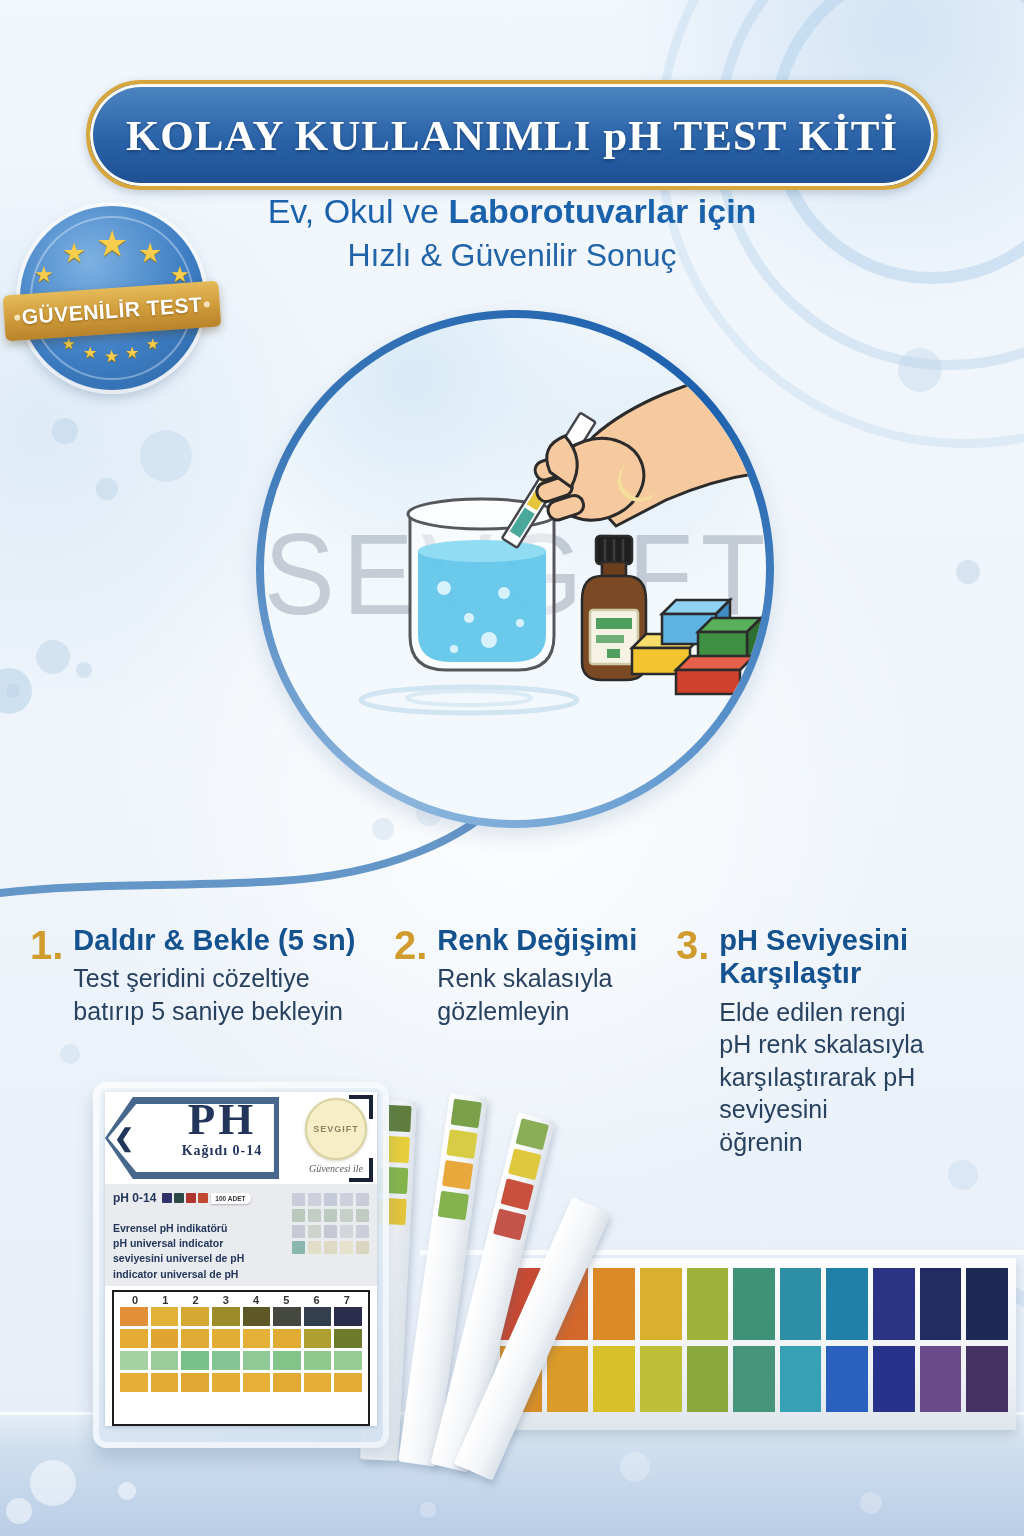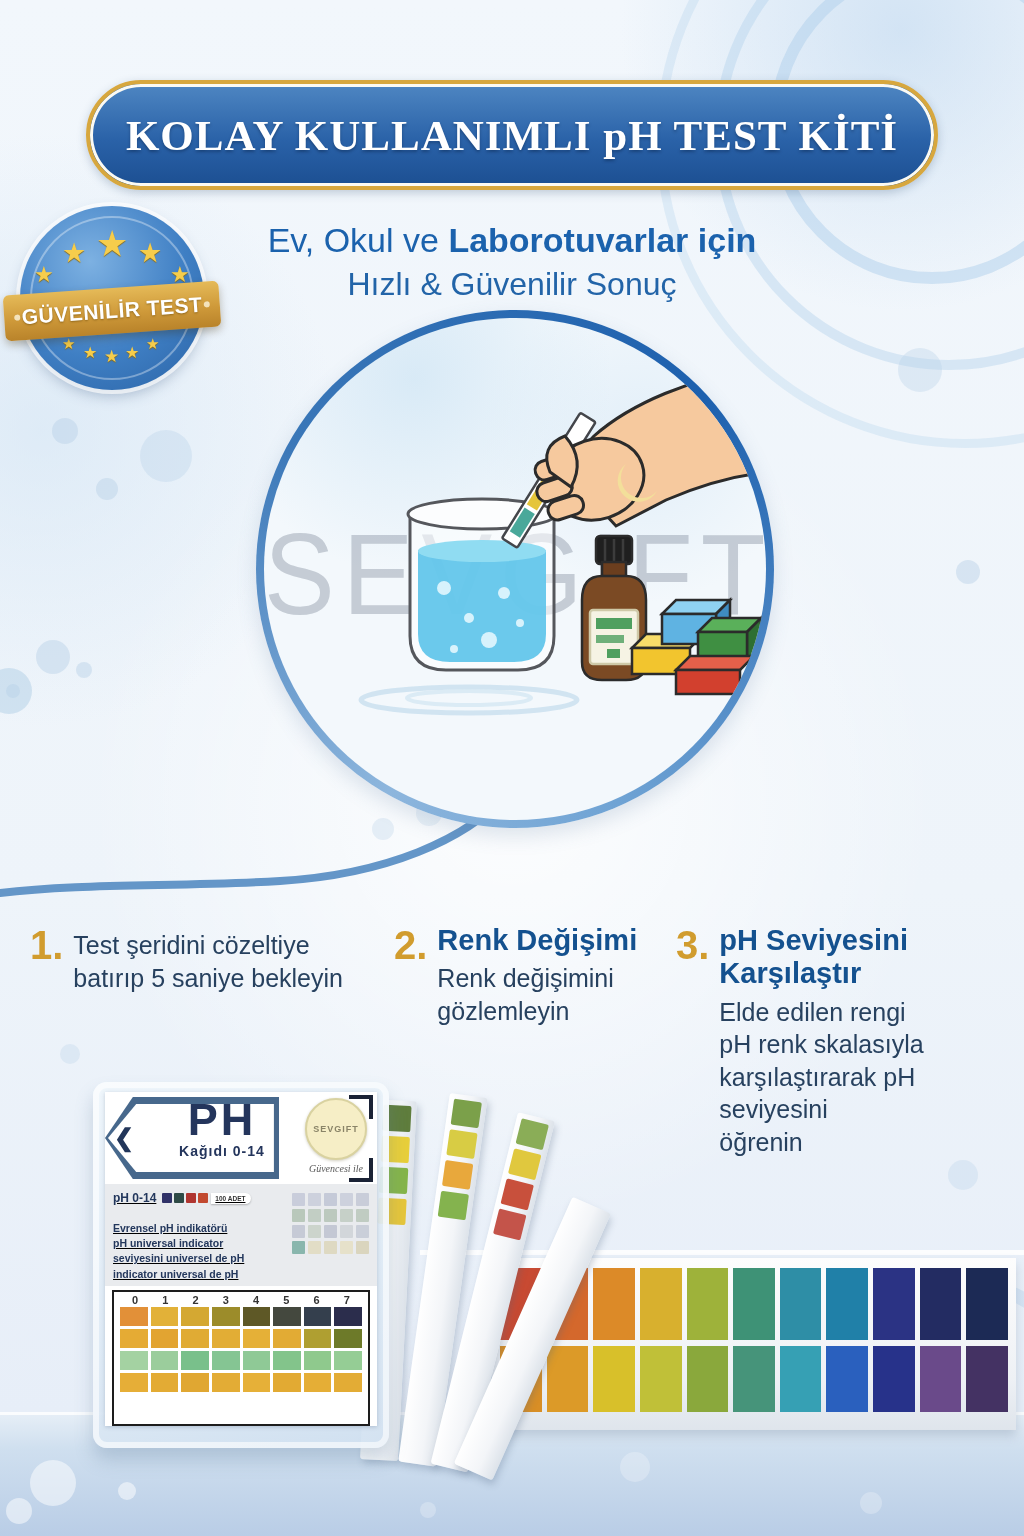--- a/index.html
+++ b/index.html
@@ -21,21 +21,21 @@
 
   
   .banner{position:absolute;left:86px;top:80px;width:852px;height:110px;border-radius:60px;
     background:linear-gradient(180deg,#4e86c2 0%,#2a62a8 55%,#1c4f92 100%);
     border:4px solid #d7a73e;box-shadow:inset 0 0 0 3px #fbfaf3,0 3px 10px rgba(40,70,110,.25);
     display:flex;align-items:center;justify-content:center;box-sizing:border-box;}
   .banner-title{font-family:"Liberation Serif",serif;font-weight:700;font-size:43px;color:#ffffff;
     letter-spacing:1px;text-shadow:0 2px 3px rgba(0,20,50,.35);white-space:nowrap;}
 
   
-  .subtitle{position:absolute;left:120px;top:221px;width:784px;text-align:center;color:#1b62ad;}
+  .subtitle{position:absolute;left:120px;top:192px;width:784px;text-align:center;color:#1b62ad;}
   .subtitle .l1{font-size:34px;font-weight:500;}
   .subtitle .l1 b{font-weight:800;}
   .subtitle .l2{font-size:32px;font-weight:500;margin-top:6px;color:#2264a8;}
 
   
   .tbadge{position:absolute;left:20px;top:206px;width:184px;height:184px;}
   .tbadge .disc{position:absolute;inset:0;border-radius:50%;
     background:radial-gradient(circle at 38% 30%,#7db1e2,#3f7fc4 55%,#2a62a4 100%);
     box-shadow:0 0 0 4px rgba(255,255,255,.65),0 6px 14px rgba(60,90,130,.35);}
   .tbadge .disc::after{content:"";position:absolute;inset:10px;border-radius:50%;
@@ -98,38 +98,38 @@
     padding:10px 12px 22px;box-sizing:border-box;}
   .card{width:100%;height:100%;background:#fff;display:flex;flex-direction:column;
     box-shadow:0 1px 4px rgba(60,80,110,.25);overflow:hidden;}
   .card-top{position:relative;height:92px;background:#fff;flex:0 0 auto;}
   .arrow-blue{position:absolute;left:0;top:5px;width:64%;height:82px;background:#47688c;
     clip-path:polygon(0 50%,16% 0,100% 0,100% 100%,16% 100%);}
   .arrow-white{position:absolute;left:3px;top:12px;width:61%;height:68px;background:#fff;
     clip-path:polygon(0 50%,17% 0,100% 0,100% 100%,17% 100%);}
   .chevron{position:absolute;left:9px;top:50%;transform:translateY(-50%);color:#22365a;
     font-size:24px;font-weight:900;}
-  .ph-block{position:absolute;left:22%;top:4px;width:42%;text-align:center;}
+  .ph-block{position:absolute;left:22%;top:4px;width:42%;text-align:center;font-family:Liberation Serif, serif;}
   .ph-big{font-size:45px;font-weight:800;color:#24355c;letter-spacing:3px;line-height:1.05;}
   .ph-sub{font-size:14px;font-weight:800;color:#24355c;letter-spacing:1px;}
   .logo{position:absolute;right:8px;top:6px;width:66px;text-align:center;}
   .logo-circle{width:58px;height:58px;margin:0 auto;border-radius:50%;background:#f6eec6;
     border:2px solid #d9d2a0;display:flex;align-items:center;justify-content:center;
     font-size:9px;letter-spacing:1px;color:#8a8468;font-weight:700;box-shadow:0 1px 3px rgba(100,90,40,.3);}
   .logo-script{font-family:"Liberation Serif",serif;font-style:italic;font-size:10px;color:#5a5a5a;margin-top:3px;}
   .bracket{position:absolute;width:20px;height:20px;border-color:#1a2235;border-style:solid;}
   .bracket.tr{right:4px;top:3px;border-width:4px 4px 0 0;}
   .bracket.br{right:4px;bottom:2px;border-width:0 4px 4px 0;}
   .band{height:34px;flex:0 0 auto;background:linear-gradient(180deg,#587796,#455f7d);
     display:flex;align-items:center;padding:0 8px;gap:4px;box-sizing:border-box;}
   .band-brand{font-size:13px;font-weight:700;color:rgba(255,255,255,.55);letter-spacing:1px;}
   .band-script{font-family:"Liberation Serif",serif;font-style:italic;font-size:8px;color:rgba(255,255,255,.5);}
   .band-title{margin-left:auto;font-size:13px;font-weight:800;color:#fff;letter-spacing:.3px;}
   .info{flex:0 0 96px;background:#e9ebee;display:flex;padding:7px 8px 4px;box-sizing:border-box;gap:6px;}
-  .info-left{width:62%;text-decoration:underline;}
+  .info-left{width:62%;}
   .range-row{display:flex;align-items:center;gap:3px;}
   .range-label{font-size:12px;font-weight:800;color:#23375c;margin-right:3px;}
   .chip{width:10px;height:10px;border-radius:1px;}
   .count-tag{background:#fff;border-radius:0 6px 6px 0;font-size:6.5px;font-weight:800;color:#333;
     padding:2px 6px 2px 4px;box-shadow:0 1px 2px rgba(0,0,0,.25);white-space:nowrap;}
   .langs{margin-top:16px;font-size:10.5px;font-weight:700;color:#23375c;line-height:1.45;}
   .pale-grid{display:grid;grid-template-columns:repeat(5,13px);grid-auto-rows:13px;gap:3px;
     align-content:start;margin-left:auto;margin-top:2px;}
   .pgsq{border-radius:1px;}
   .chart{flex:1;background:#fff;border:2px solid #1d1d1d;margin:4px 7px 0;padding:2px 6px 0;
@@ -317,29 +317,30 @@
             <rect x="412" y="352" width="64" height="24" fill="#d2402e"></rect>
           </g>
         </g>
       </svg>
     </div>
   </div>
 
   <div class="step s1">
     <div class="step-num">1.</div>
     <div>
+      <div class="step-title">Daldır &amp; Bekle (5 sn)</div>
       <div class="step-desc">Test şeridini cözeltiye
 batırıp 5 saniye bekleyin</div>
     </div>
   </div>
   <div class="step s2">
     <div class="step-num">2.</div>
     <div>
       <div class="step-title">Renk Değişimi</div>
-      <div class="step-desc">Renk değişimini
+      <div class="step-desc">Renk skalasıyla
 gözlemleyin</div>
     </div>
   </div>
   <div class="step s3">
     <div class="step-num">3.</div>
     <div>
       <div class="step-title">pH Seviyesini
 Karşılaştır</div>
       <div class="step-desc">Elde edilen rengi
 pH renk skalasıyla

